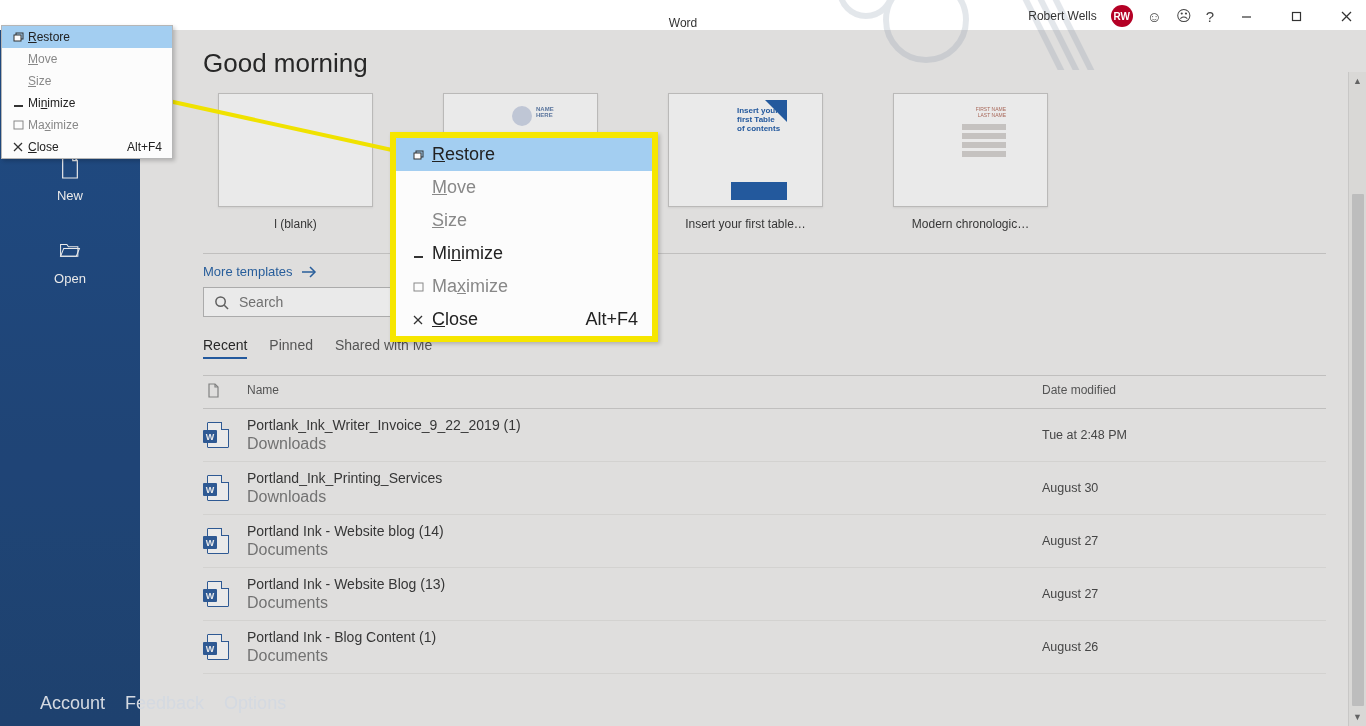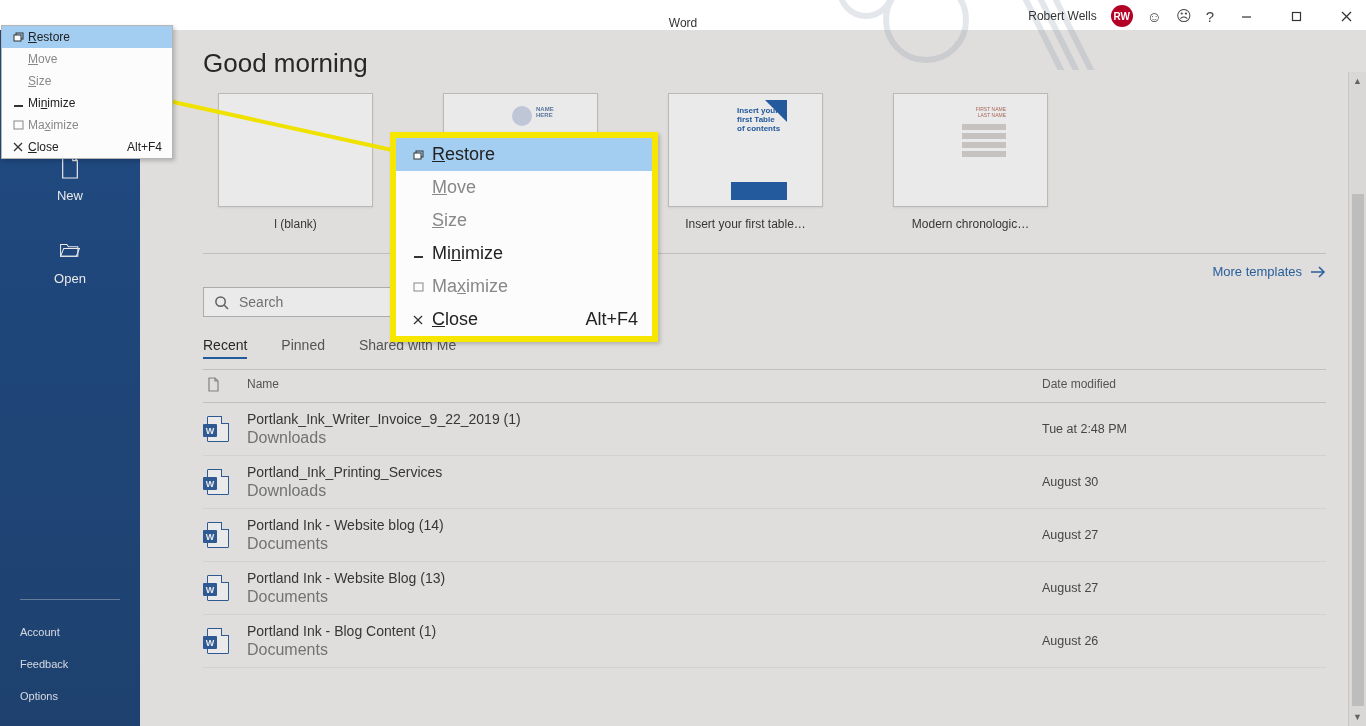--- a/index.html
+++ b/index.html
@@ -16,21 +16,21 @@
 .avatar{width:22px;height:22px;border-radius:50%;background:#b40025;color:#fff;display:flex;align-items:center;justify-content:center;font-size:10px;font-weight:600}
 .face-ic,.help-ic{font-size:15px;color:#444}
 .win-btn{width:36px;height:28px;display:flex;align-items:center;justify-content:center;color:#333}
 
 
 .sidebar{position:absolute;left:0;top:0;width:140px;height:726px;background:linear-gradient(180deg,#1a4a8a 0%,#173f73 100%);color:#fff;display:flex;flex-direction:column;z-index:40}
 .sb-top{height:30px}
 .sb-nav{margin-top:110px;display:flex;flex-direction:column;align-items:center}
 .sb-item{display:flex;flex-direction:column;align-items:center;padding:14px 3px 20px;width:100%;cursor:pointer;font-size:13px}
 .sb-item svg{width:22px;height:26px;margin-bottom:8px;fill:none;stroke:#fff;stroke-width:1.3}
-.sb-bottom{margin-top:auto;padding:0 20px 24px;display:flex;flex-direction:column;gap:20px;font-size:11px;color:#e6ecf5}
+.sb-bottom{margin-top:auto;padding:0 20px 12px;display:flex;flex-direction:row;gap:20px;font-size:18px;color:#e6ecf5}
 .sb-bottom hr{border:none;border-top:1px solid rgba(255,255,255,.35);margin:0 0 6px}
 .sb-bottom div{cursor:pointer}
 
 
 .main{position:absolute;left:140px;top:30px;right:0;bottom:0;padding:18px 40px 0 63px;background:#f3f2f1;overflow:hidden}
 .greeting{font-size:26px;font-weight:400;color:#222;margin-bottom:14px}
 .templates{display:flex;gap:40px;border-bottom:1px solid #d0cfcd;padding-bottom:22px}
 .tpl{display:flex;flex-direction:column;align-items:center;width:185px;cursor:pointer}
 .tpl-th{width:155px;height:114px;border:1px solid #c9c8c6;background:#fff;position:relative;margin-bottom:10px;box-shadow:0 1px 2px rgba(0,0,0,.08)}
 .tpl.blank .tpl-th{background:#fff}
@@ -41,29 +41,29 @@
 .tpl-name{font-size:12px;color:#333;text-align:center;white-space:nowrap;overflow:hidden;text-overflow:ellipsis;max-width:180px}
 
 .thumb-inner{position:absolute;inset:6px;background:#fff;font-size:5px;color:#999;padding:6px;overflow:hidden}
 .resume .thumb-inner{display:flex;gap:4px}
 .resume .photo{width:20px;height:20px;border-radius:50%;background:#cfd6e8;margin-bottom:4px}
 .toc .badge{position:absolute;right:0;top:0;width:0;height:0;border-left:22px solid transparent;border-top:22px solid #1d5aa8}
 .toc .title{color:#1d5aa8;font-size:8px;font-weight:600;margin-bottom:4px}
 .toc .footer{position:absolute;left:0;right:0;bottom:0;height:18px;background:#1d5aa8}
 .chrono .bar{height:6px;background:#d5d2d0;margin:3px 0}
 
-.more-row{display:flex;justify-content:flex-end;padding:10px 0 8px}
+.more-row{display:flex;padding:10px 0 8px}
 .more-link{color:#2360a5;font-size:13px;display:flex;align-items:center;gap:8px;cursor:pointer}
 .more-link svg{width:16px;height:12px;stroke:#2360a5;fill:none;stroke-width:1.5}
 
 .search{display:flex;align-items:center;width:420px;height:30px;border:1px solid #b8b8b8;background:#fff;padding:0 10px;gap:10px;margin-bottom:16px}
 .search svg{width:15px;height:15px;stroke:#606060;fill:none;stroke-width:1.6}
 .search input{border:none;outline:none;flex:1;font-size:14px;color:#444;background:transparent}
 
-.tabs{display:flex;gap:34px;font-size:14px;color:#555;margin-bottom:10px}
+.tabs{display:flex;gap:22px;font-size:14px;color:#555;margin-bottom:16px}
 .tab{padding:4px 0;cursor:pointer}
 .tab.active{color:#222;border-bottom:2px solid #1d5aa8;font-weight:500}
 
 .table{border-top:1px solid #d0cfcd}
 .thead{display:flex;padding:7px 4px;color:#555;font-size:12px;border-bottom:1px solid #d0cfcd}
 .th-icon{width:40px}
 .th-name{flex:1}
 .th-date{width:280px}
 .trow{display:flex;align-items:center;padding:8px 4px;border-bottom:1px solid #e5e4e2;font-size:14px;color:#333;cursor:pointer}
 .td-icon{width:40px;display:flex;justify-content:flex-start}

